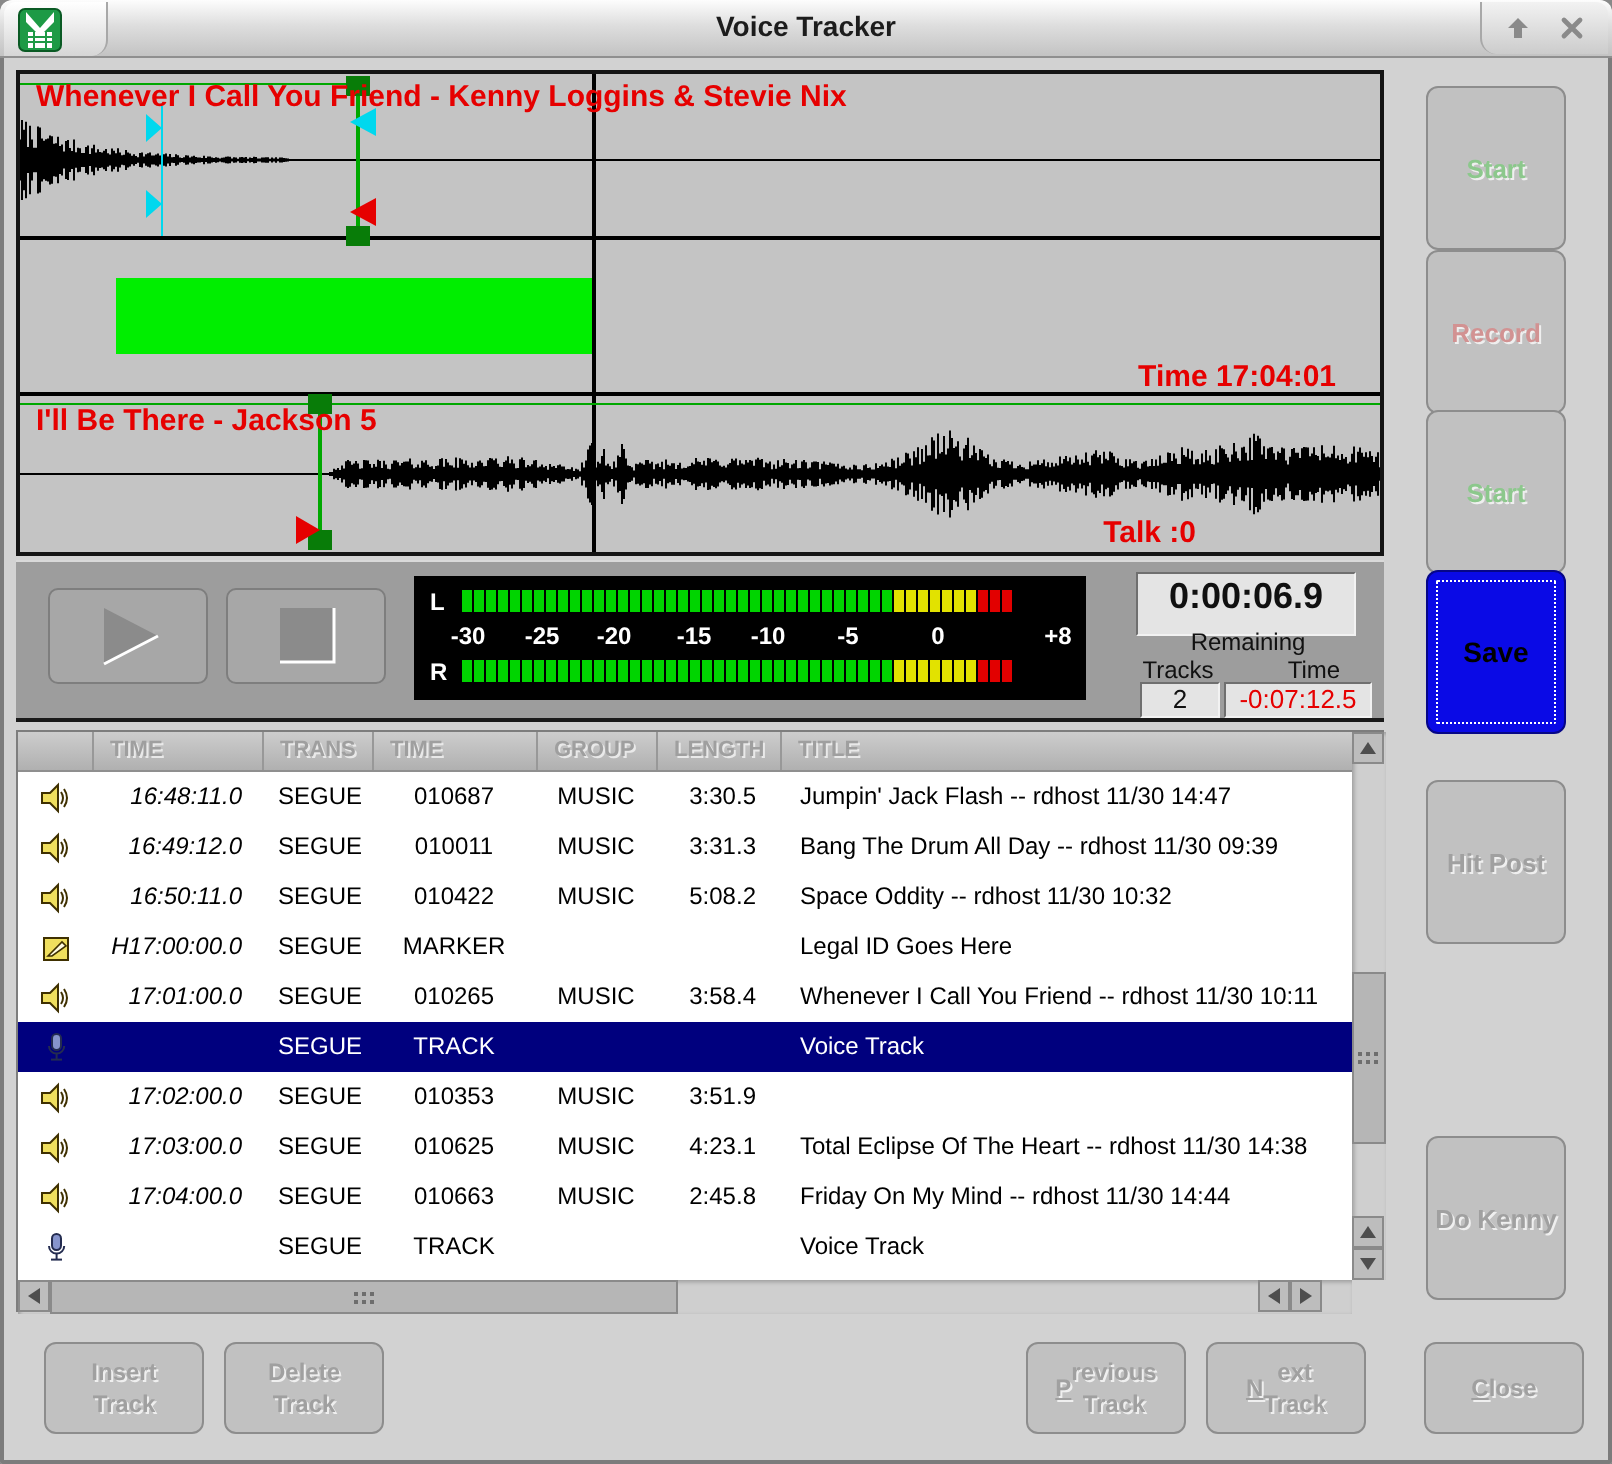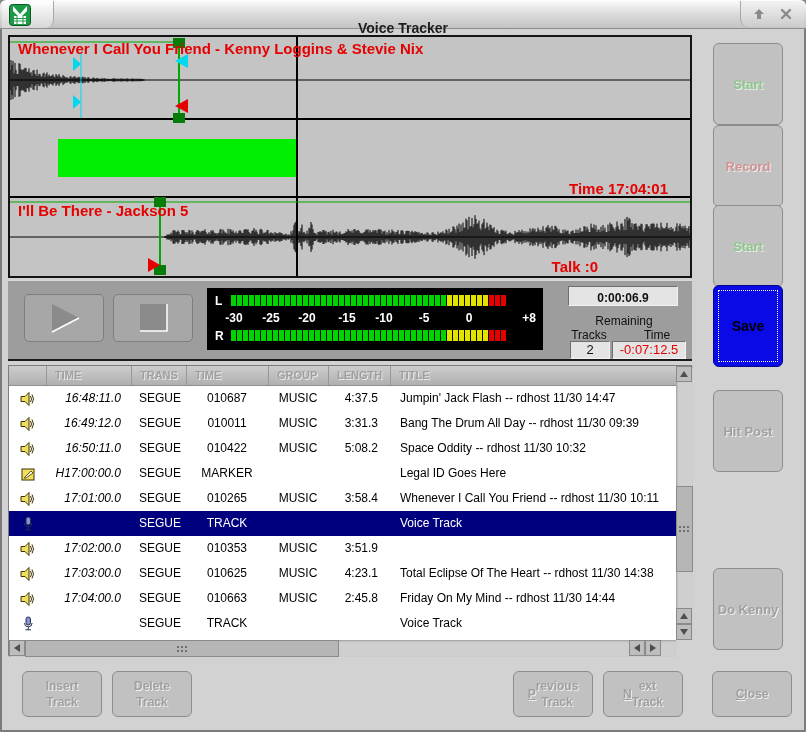--- a/index.html
+++ b/index.html
@@ -14,21 +14,21 @@
   #frame-bottom{ left:0; bottom:0; height:2px; right:0; }
 
   
   #titlebar {
     position:absolute; left:0; top:0; width:806px; height:29px;
     background:linear-gradient(#fdfdfd, #dedede 45%, #c3c3c3);
     border-bottom:1px solid #8f8f8f; border-radius:6px 6px 0 0;
   }
   #titlebar .title-text {
     position:absolute; left:0; right:0; top:5px; text-align:center;
-    font-size:14px; font-weight:bold; color:#1c1c1c;margin-top:15px;
+    font-size:14px; font-weight:bold; color:#1c1c1c;
   }
   #app-badge {
     position:absolute; left:2px; top:1px; width:52px; height:27px;
     background:linear-gradient(#ffffff,#d6d6d6); border-right:1px solid #a8a8a8;
     border-radius:6px 0 8px 0;
   }
   #app-badge svg { position:absolute; left:7px; top:3px; }
   #win-controls {
     position:absolute; right:2px; top:1px; width:64px; height:26px;
     background:linear-gradient(#f2f2f2,#cccccc); border-left:1px solid #a8a8a8;
@@ -67,22 +67,22 @@
   #meter-l-segs { top:7px; } #meter-r-segs { top:42px; }
   .seg { width:5px; height:11px; }
   #meter-scale { position:absolute; left:0; top:23px; width:397px; height:14px; }
   #meter-scale span { position:absolute; transform:translateX(-50%); color:#fff; font-size:12px; font-weight:bold; }
 
   .sunken {
     background:#e4e4e4; border-top:1px solid #6f6f6f; border-left:1px solid #6f6f6f;
     border-bottom:1px solid #f2f2f2; border-right:1px solid #f2f2f2;
   }
   #time-display {
-    position:absolute; left:560px; top:5px; width:110px; height:20px;
-    font-size:12px; font-weight:bold; color:#101010; text-align:center; line-height:22px;
+    position:absolute; left:560px; top:5px; width:110px; height:32px;
+    font-size:18px; font-weight:bold; color:#101010; text-align:center; line-height:22px;
   }
   #remaining-label { position:absolute; left:558px; top:33px; width:116px; text-align:center; font-size:12px; color:#111; }
   #tracks-label { position:absolute; left:552px; top:47px; width:58px; text-align:center; font-size:12px; color:#111; }
   #rem-time-label { position:absolute; left:620px; top:47px; width:58px; text-align:center; font-size:12px; color:#111; }
   #tracks-box { position:absolute; left:562px; top:60px; width:40px; height:18px; text-align:center; font-size:13px; line-height:16px; color:#111; }
   #rem-time-box { position:absolute; left:604px; top:60px; width:74px; height:18px; text-align:center; font-size:13px; line-height:16px; color:#e60000; }
 
   
   #log-table {
     position:absolute; left:8px; top:365px; width:684px; height:291px;
@@ -375,21 +375,21 @@
             <svg width="16" height="16" viewBox="0 0 16 16">
               <polygon points="1,5.5 5,5.5 9,1.5 9,14.5 5,10.5 1,10.5" fill="#f0df5e" stroke="#3f3000" stroke-width="1"></polygon>
               <path d="M10.5 5 Q12.5 8 10.5 11" fill="none" stroke="#3f3000"></path>
               <path d="M12 3.5 Q15 8 12 12.5" fill="none" stroke="#3f3000"></path>
             </svg>
           </span>
           <span class="c-time">16:48:11.0</span>
           <span class="c-trans">SEGUE</span>
           <span class="c-cart">010687</span>
           <span class="c-group">MUSIC</span>
-          <span class="c-len">4:37.5</span>
+          <span class="c-len">3:30.5</span>
           <span class="c-title">Jumpin' Jack Flash -- rdhost 11/30 14:47</span>
         </div>
         <div class="log-row">
           <span class="c-icon">
             <svg width="16" height="16" viewBox="0 0 16 16">
               <polygon points="1,5.5 5,5.5 9,1.5 9,14.5 5,10.5 1,10.5" fill="#f0df5e" stroke="#3f3000" stroke-width="1"></polygon>
               <path d="M10.5 5 Q12.5 8 10.5 11" fill="none" stroke="#3f3000"></path>
               <path d="M12 3.5 Q15 8 12 12.5" fill="none" stroke="#3f3000"></path>
             </svg>
           </span>

